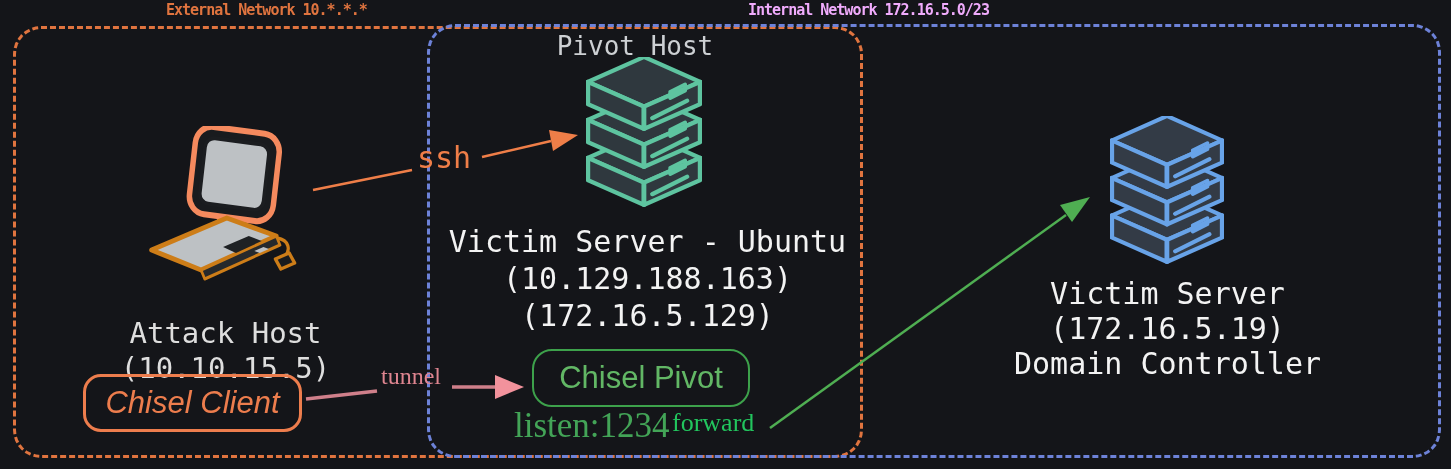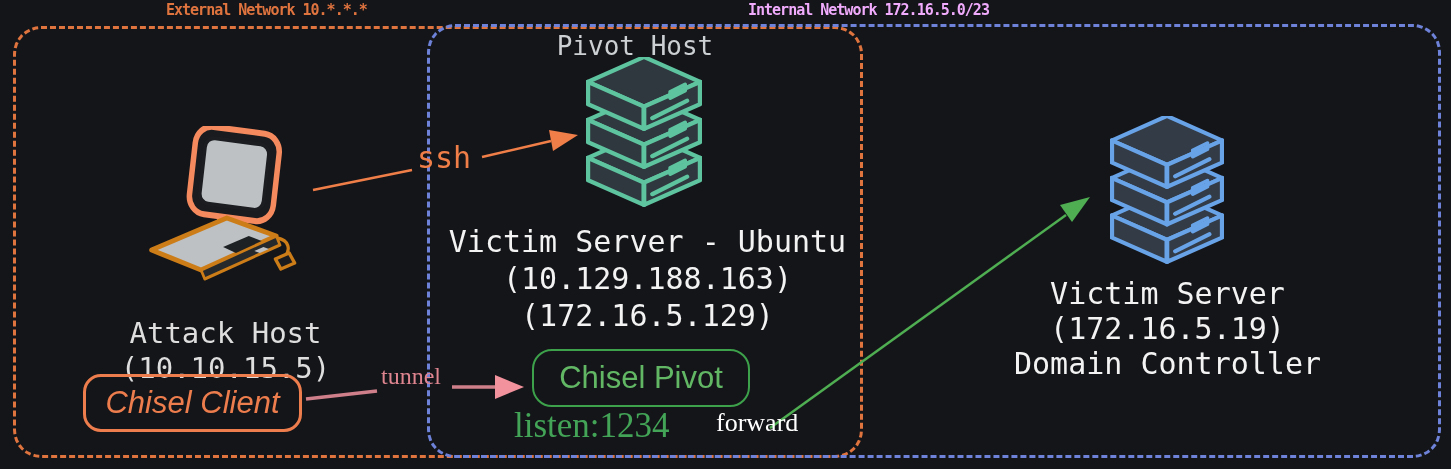--- a/index.html
+++ b/index.html
@@ -20,21 +20,21 @@
                  border-radius:18px;color:#ed7d4d;font-style:italic;}
   .comp-box{display:flex;align-items:center;justify-content:center;box-sizing:border-box;
             font-family:"Liberation Sans",sans-serif;font-size:31px;white-space:nowrap;}
   #pivot-title{left:535px;top:31px;width:200px;text-align:center;font-size:26px;color:#cdd0d3;white-space:nowrap;}
   #pivot-icon{left:586px;top:57px;width:116px;height:152px;}
   #pivot-labels{left:430px;top:223px;width:435px;line-height:37px;}
   #chisel-server{left:532px;top:349px;width:218px;height:58px;border:2.5px solid #3da14b;
                  border-radius:20px;color:#62b765;}
   .serif-label{font-family:"Liberation Serif",serif;white-space:nowrap;}
   #listen-label{left:514px;top:406px;font-size:35px;color:#43a457;}
-  #forward-label{left:672px;top:408px;font-size:26px;color:#ffffff;margin-left:44px;}
+  #forward-label{left:672px;top:408px;font-size:26px;color:#22c55e;}
   #ssh-label{left:417px;top:140px;font-size:30px;font-weight:normal;color:#ef7e48;white-space:nowrap;}
   #tunnel-label{left:381px;top:363px;font-size:24px;color:#df8590;text-align:right;}
   #dc-icon{left:1110px;top:116px;width:114px;height:150px;}
   #dc-labels{left:995px;top:276px;width:345px;line-height:35px;}
 </style>
 </head>
 <body>
 
 <div id="canvas">
 

